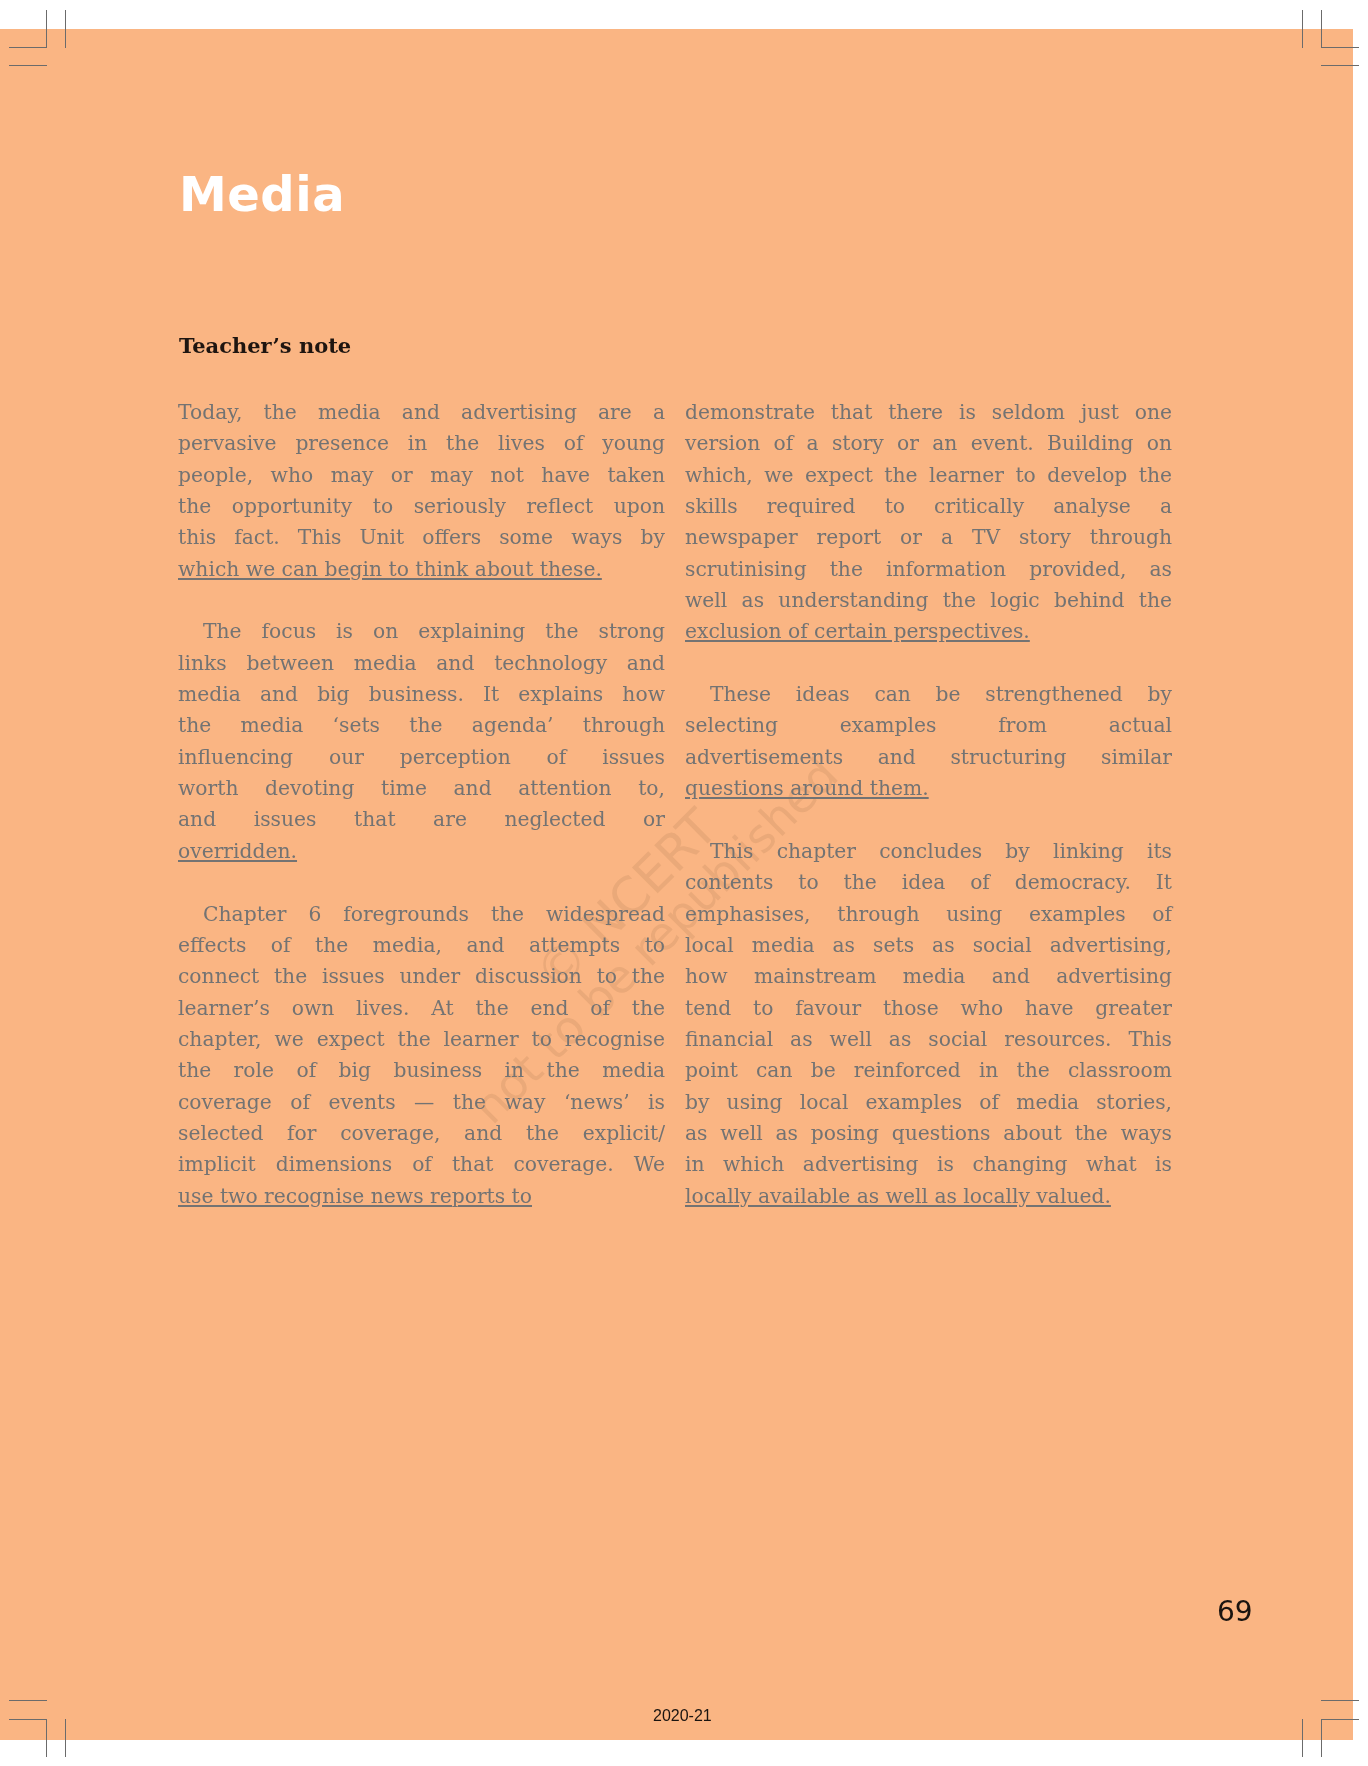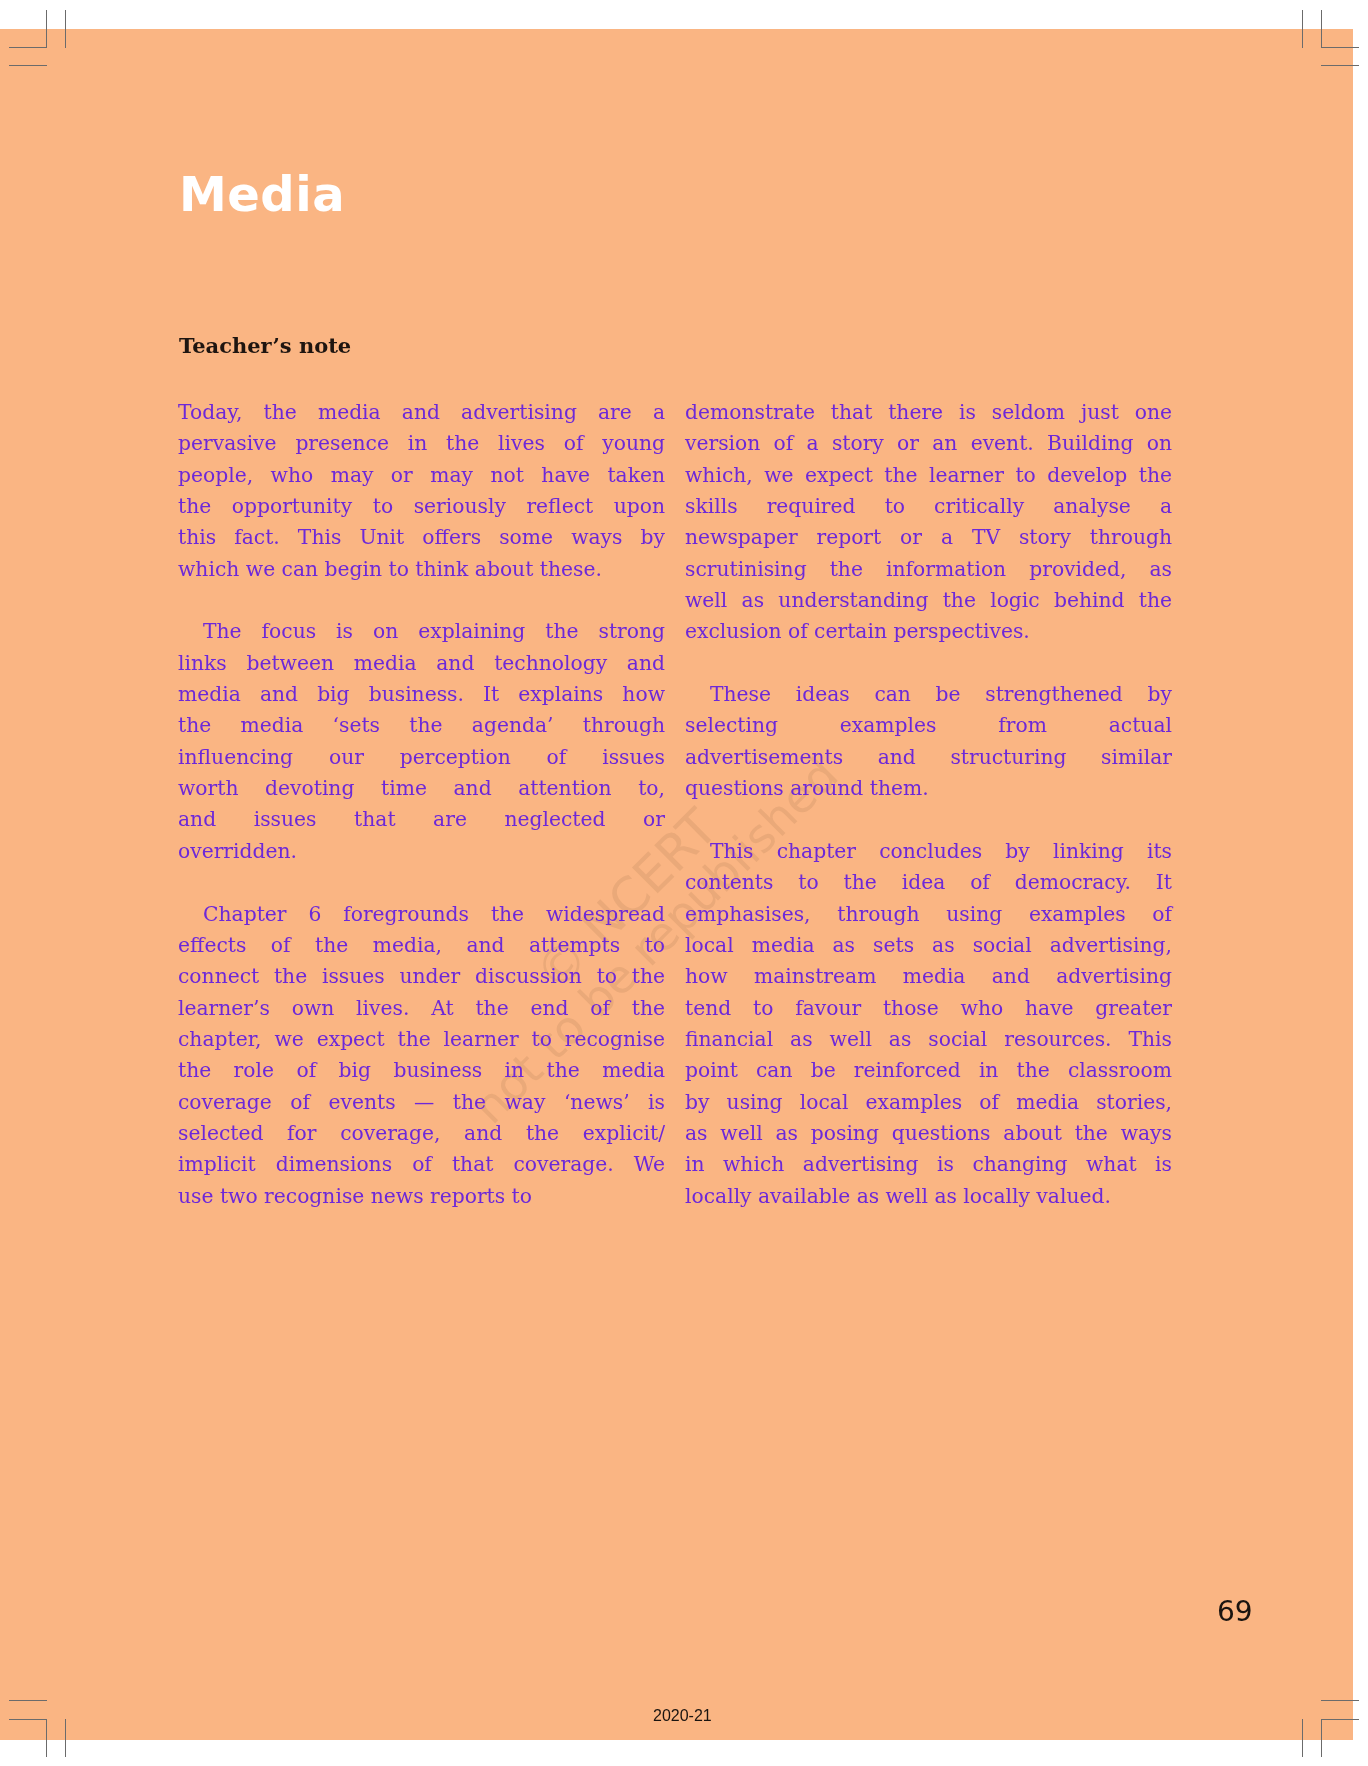--- a/index.html
+++ b/index.html
@@ -3,29 +3,29 @@
 <meta charset="utf-8">
 <style>
   html, body { margin:0; padding:0; }
   body { width:1368px; height:1766px; background:#ffffff; position:relative; overflow:hidden; }
   .page { position:absolute; left:0; top:29px; width:1353px; height:1711px; background:#fab583; }
   .crop { position:absolute; background:#6b6b6b; }
   .crop.h { height:1px; }
   .crop.v { width:1px; }
   .title { position:absolute; left:179px; top:166px; margin:0; font-family:"DejaVu Sans", sans-serif; font-weight:bold; font-size:48px; line-height:56px; color:#ffffff; letter-spacing:0.5px; }
   .subhead { position:absolute; left:179px; top:332px; margin:0; font-family:"DejaVu Serif", serif; font-weight:bold; font-size:21px; line-height:28px; color:#1e1510; }
-  .col { position:absolute; top:397px; width:487px; font-family:"DejaVu Serif", serif; font-size:20.3px; line-height:31.35px; color:#6d28d9; }
+  .col { position:absolute; top:397px; width:487px; font-family:"DejaVu Serif", serif; font-size:20.3px; line-height:31.35px; color:#737373; }
   .col.left { left:178px; }
   .col.right { left:685px; }
   .para { margin:0 0 31.35px 0; }
   .line { display:block; text-align:justify; text-align-last:justify; white-space:nowrap; height:31.35px; overflow:visible; }
   .line.last { text-align-last:left; }
   .line.indent { padding-left:25px; }
   .line-inner { display:inline-block; width:100%; text-align:justify; text-align-last:justify; white-space:normal; }
-  .line.last .line-inner { text-align-last:left; }
+  .line.last .line-inner { text-align-last:left;text-decoration:underline; }
   .pagenum { position:absolute; left:1195px; top:1596px; font-family:"DejaVu Sans", sans-serif; font-size:28px; line-height:32px; color:#1a1410;margin-left:22px; }
   .footer { position:absolute; left:653px; top:1706px; font-family:Liberation Sans, sans-serif; font-size:16px; line-height:20px; color:#1a1410; }
   .wm { position:absolute; font-family:"DejaVu Sans", sans-serif; color:rgba(120,80,50,0.12); white-space:nowrap; transform-origin:left bottom; transform:rotate(-45deg); }
   .wm1 { left:565px; top:945px; font-size:50px; }
   .wm2 { left:500px; top:1080px; font-size:46px; }
 </style>
 </head>
 <body>
 
 <div class="page" style="background: rgb(250, 181, 131);"></div>

